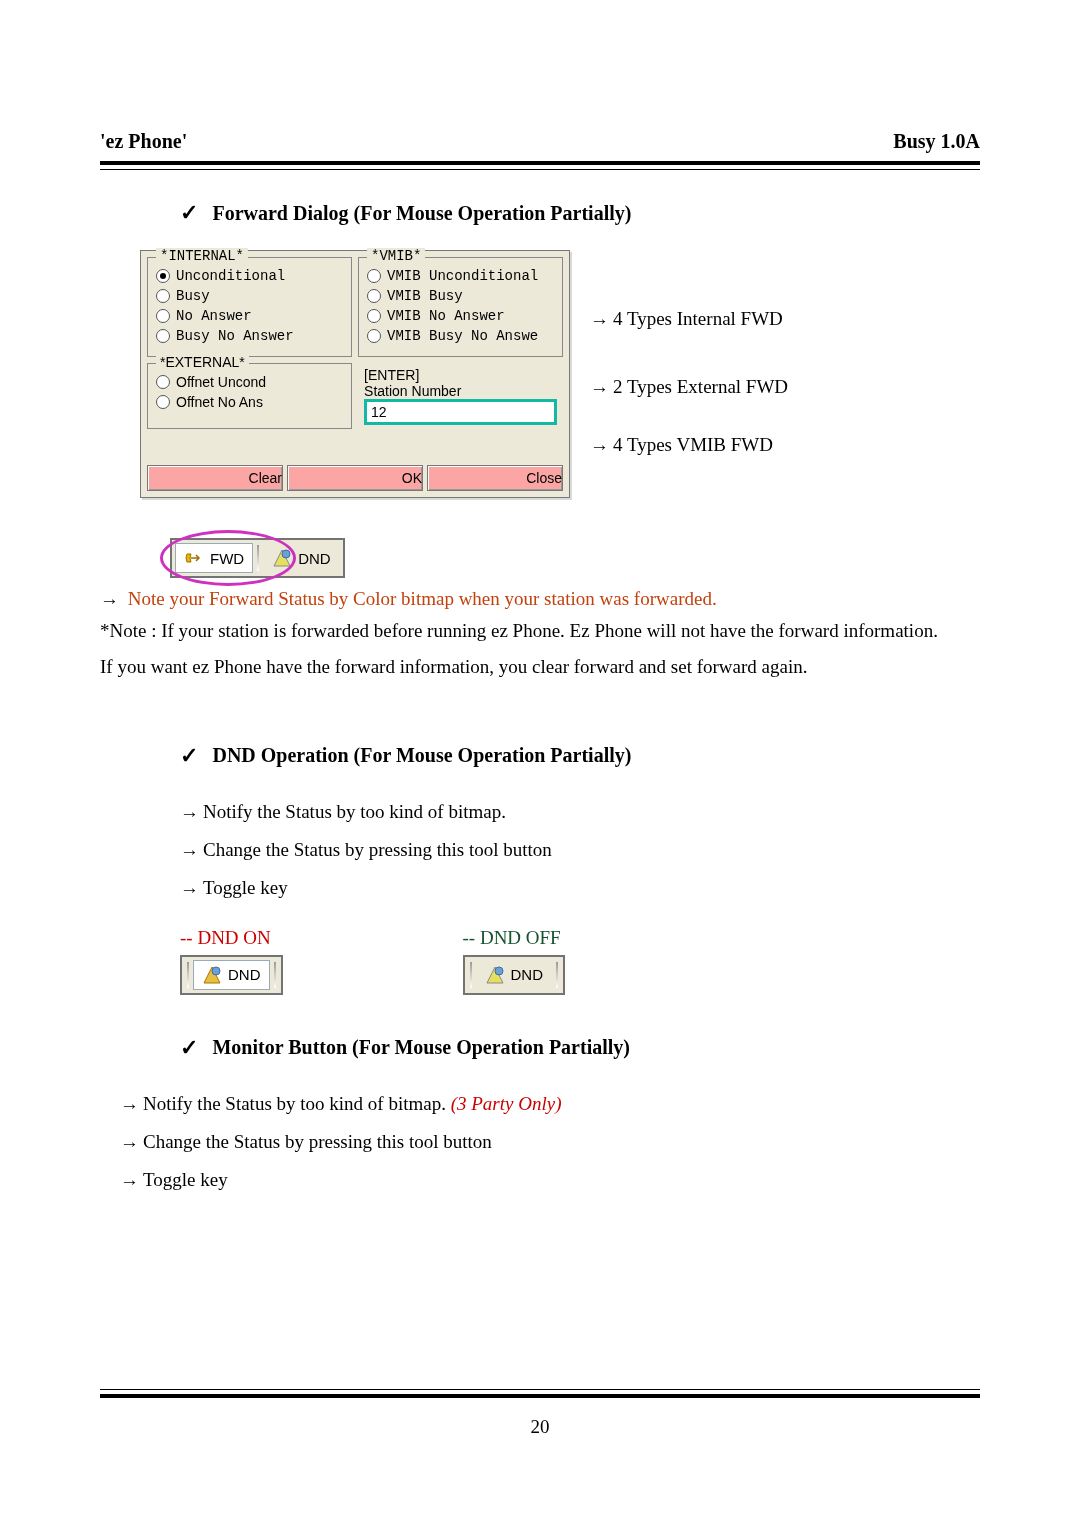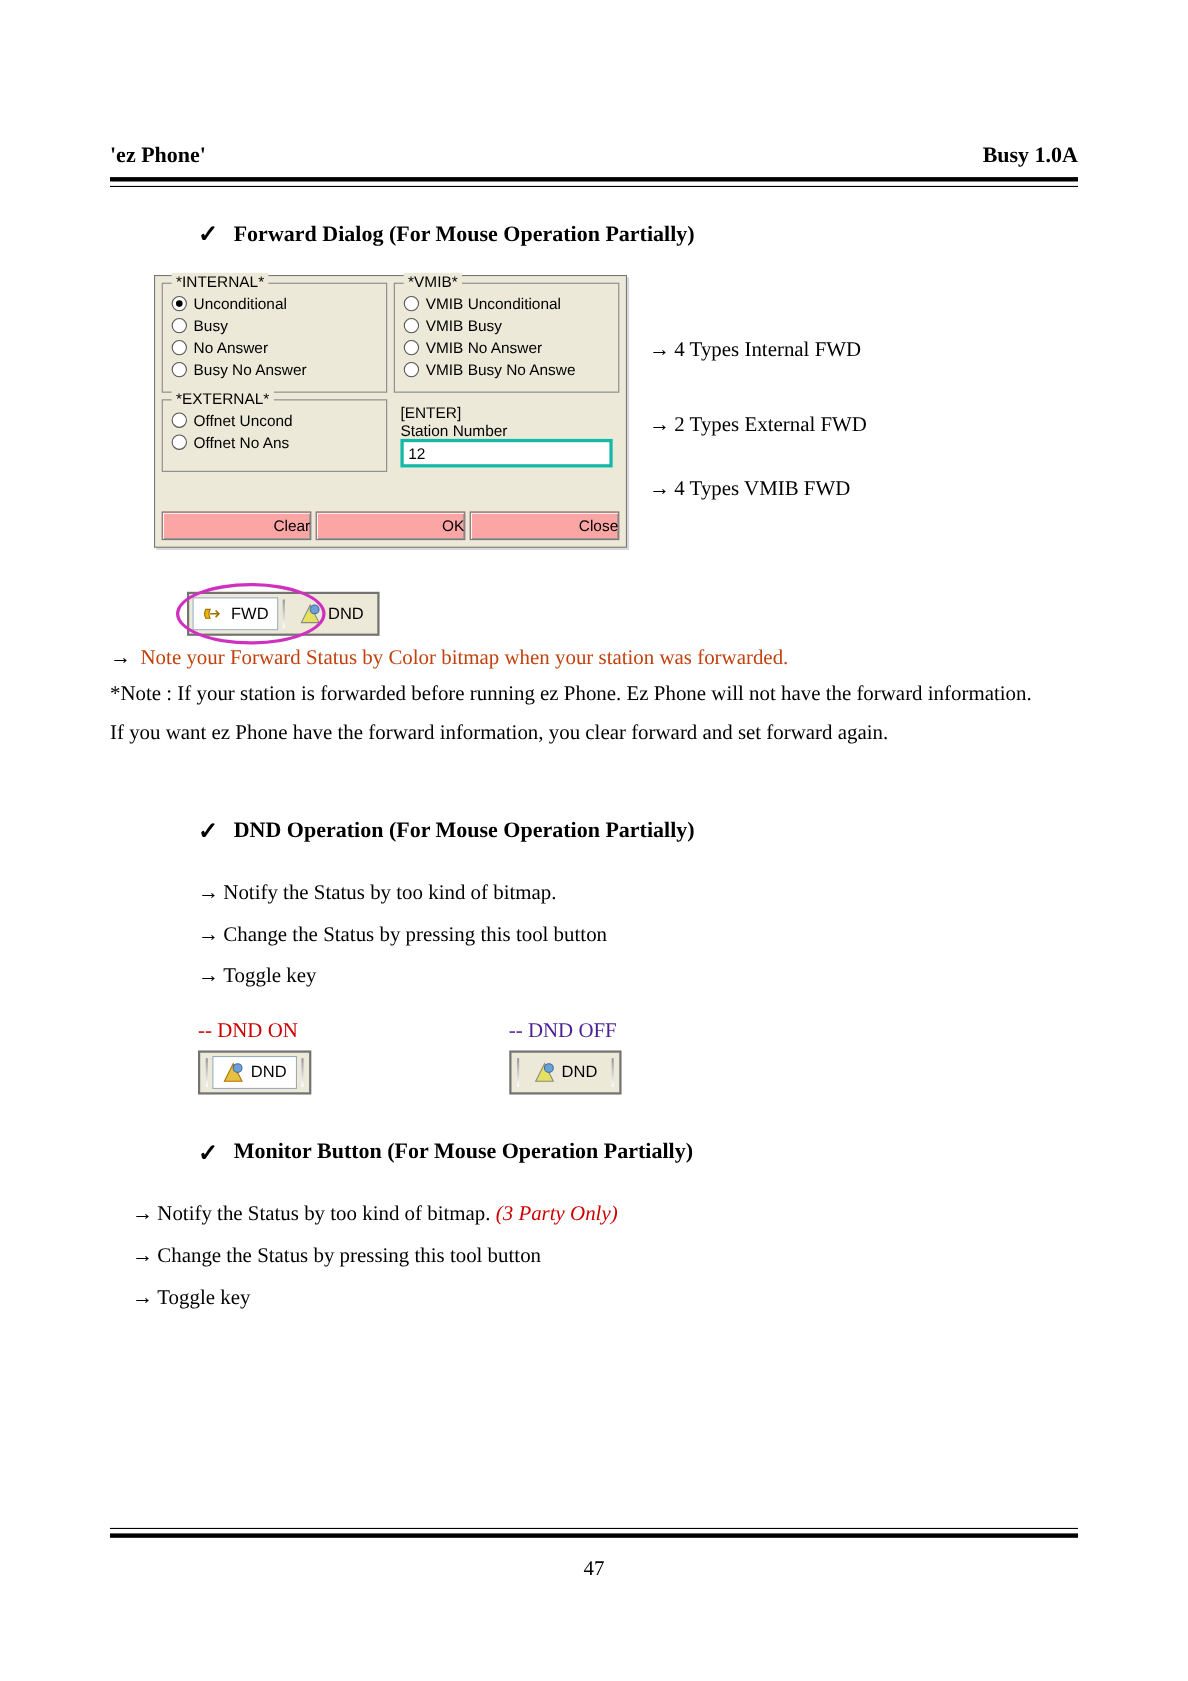--- a/index.html
+++ b/index.html
@@ -76,20 +76,21 @@
     background: #ECE9D8;
     font-family: Tahoma, Arial, sans-serif;
     font-size: 14px;
     color: #000;
     padding: 6px;
     box-sizing: border-box;
   }
   .dlg-top {
     display: flex;
     gap: 6px;
+    font-family: Liberation Mono, monospace;
   }
   .fieldset {
     border: 1px solid #888;
     padding: 6px 8px 8px 8px;
     position: relative;
     box-sizing: border-box;
   }
   .fieldset .legend {
     position: absolute;
     top: -10px;
@@ -229,21 +230,21 @@
     line-height: 2.0;
   }
   .dnd-compare {
     display: flex;
     margin-left: 80px;
     gap: 180px;
     margin-top: 20px;
     margin-bottom: 40px;
   }
   .dnd-on-label { color: #C00; font-size: 19px; margin-bottom: 6px; }
-  .dnd-off-label { color: #4c1d95; font-size: 19px; margin-bottom: 6px; }
+  .dnd-off-label { color: #14532d; font-size: 19px; margin-bottom: 6px; }
   .italic-red { color: #C00; font-style: italic; }
 </style>
 </head>
 <body>
 
 <div class="page">
 
   <div class="header-row">
     <span>'ez Phone'</span>
     <span>Busy 1.0A</span>
@@ -409,14 +410,14 @@
     <span class="check-icon"></span>
     <span class="section-title">Monitor Button (For Mouse Operation Partially)</span>
   </div>
   <div class="bullet-list" style="margin-left:20px;">
     <div><span class="arrow"></span><span>Notify the Status by too kind of bitmap. </span><span class="italic-red">(3 Party Only)</span></div>
     <div><span class="arrow"></span><span>Change the Status by pressing this tool button</span></div>
     <div><span class="arrow"></span><span>Toggle key</span></div>
   </div>
 
   <div class="dbl-rule-bottom"></div>
-  <div class="page-number">47</div>
+  <div class="page-number">20</div>
 </div>
 
 </body></html>

